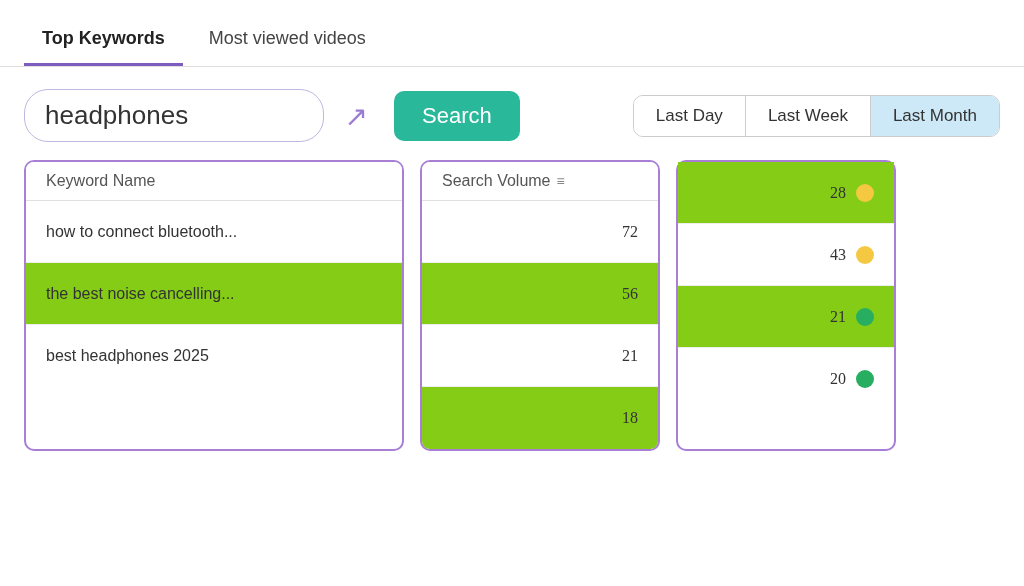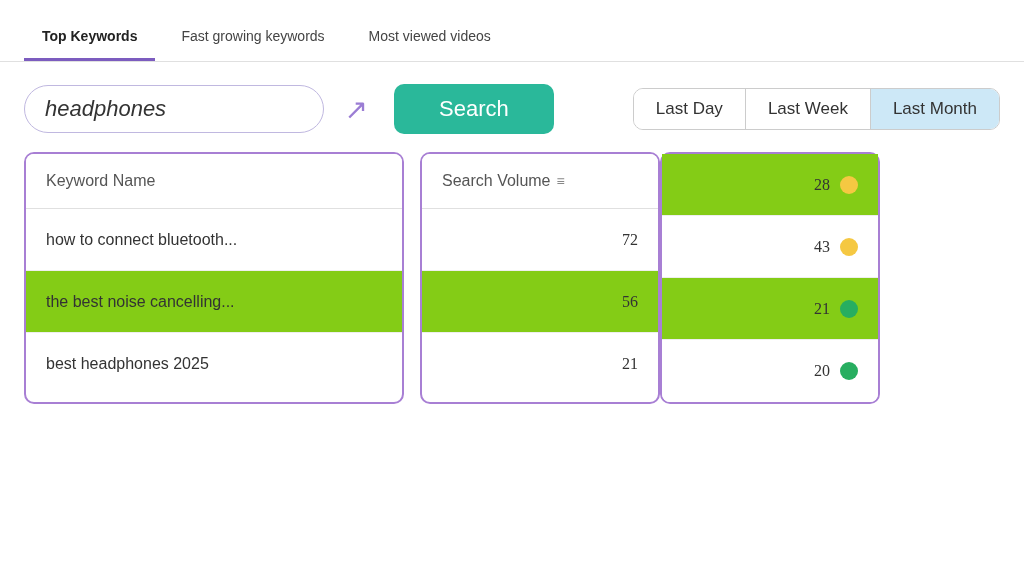--- a/index.html
+++ b/index.html
@@ -15,21 +15,21 @@
     
     .tabs-bar {
       display: flex;
       align-items: flex-end;
       padding: 18px 24px 0 24px;
       border-bottom: 1px solid #e0e0e0;
       gap: 8px;
     }
     .tab {
       padding: 10px 18px 14px 18px;
-      font-size: 14px;
+      font-size: 18px;
       font-weight: 500;
       color: #444;
       cursor: pointer;
       border-bottom: 3px solid transparent;
       white-space: nowrap;
     }
     .tab.active {
       color: #222;
       border-bottom: 3px solid #7c5cbf;
       font-weight: 600;
@@ -42,41 +42,40 @@
       padding: 22px 24px 18px 24px;
       gap: 16px;
     }
     .search-input-wrap {
       position: relative;
     }
     .search-input {
       border: 1.5px solid #c0b8e0;
       border-radius: 24px;
       padding: 10px 20px;
-      font-size: 22px;
+      font-size: 26px;
       color: #333;
       width: 300px;
       outline: none;
       background: #fff;
-      font-style: italic;
     }
     .arrow-indicator {
       position: absolute;
       right: -44px;
       top: 50%;
       transform: translateY(-50%);
       color: #9b7dd4;
       font-size: 28px;
     }
     .search-btn {
       background: #2ab89a;
       color: #fff;
       border: none;
       border-radius: 10px;
-      padding: 12px 45px;
+      padding: 12px 28px;
       font-size: 22px;
       font-weight: 500;
       cursor: pointer;
       margin-left: 54px;
     }
 
     
     .period-group {
       display: flex;
       align-items: flex-start;
@@ -116,27 +115,28 @@
       border: 2px solid #a87fd4;
       border-radius: 10px;
     }
 
     .col-keyword {
       width: 380px;
       margin-right: 16px;
     }
     .col-volume {
       width: 240px;
+      margin-right: 16px;
     }
     .col-rate {
       width: 220px;
     }
 
     .col-header {
-      padding: 18px 20px;
+      padding: 10px 20px;
       font-size: 16px;
       color: #555;
       font-weight: 500;
       border-bottom: 1px solid #e0e0e0;
       display: flex;
       align-items: center;
       gap: 6px;
       background: #fff;
       border-radius: 8px 8px 0 0;
     }
@@ -183,21 +183,20 @@
       font-size: 16px;
       color: #333;
       font-family: Liberation Serif, serif;
     }
   </style>
 </head>
 <body>
 
 <div class="tabs-bar">
   <div class="tab active">Top Keywords</div>
-  <div class="tab">Fast growing keywords</div>
   <div class="tab">Most viewed videos</div>
 </div>
 
 <div class="search-row">
   <div class="search-input-wrap">
     <input class="search-input" type="text" value="headphones" style="">
     <span class="arrow-indicator">↗</span>
   </div>
   <button class="search-btn">Search</button>
 
@@ -232,20 +231,23 @@
     </div>
     <div class="col-row">
       <span class="row-value">72</span>
     </div>
     <div class="col-row">
       <span class="row-value">56</span>
     </div>
     <div class="col-row">
       <span class="row-value">21</span>
     </div>
+    <div class="col-row">
+      <span class="row-value">18</span>
+    </div>
   </div>
 
   <div class="col-panel col-rate">
     <div class="col-row">
       <span class="row-value">28</span>
       <span class="dot dot-yellow"></span>
     </div>
     <div class="col-row">
       <span class="row-value">43</span>
       <span class="dot dot-yellow"></span>

